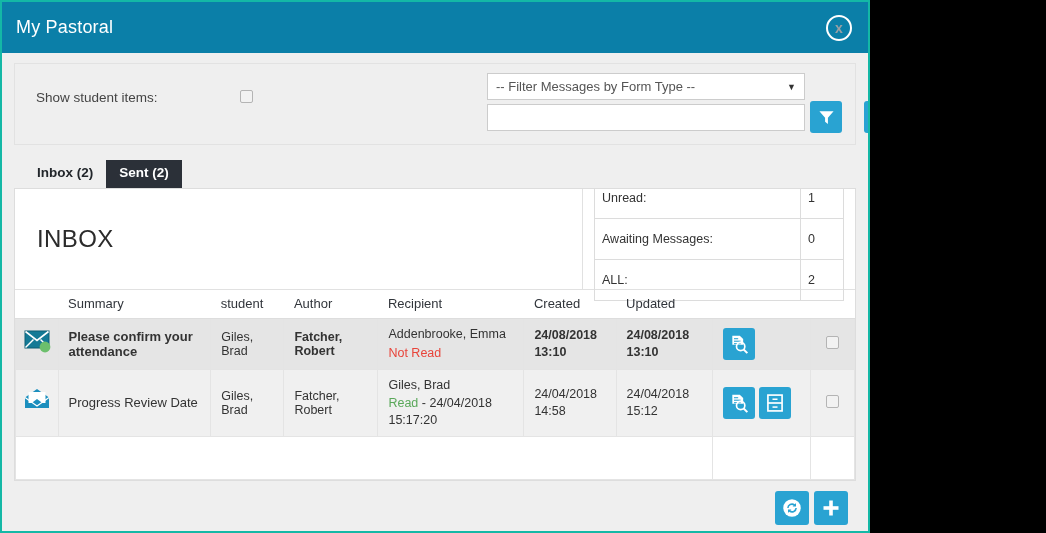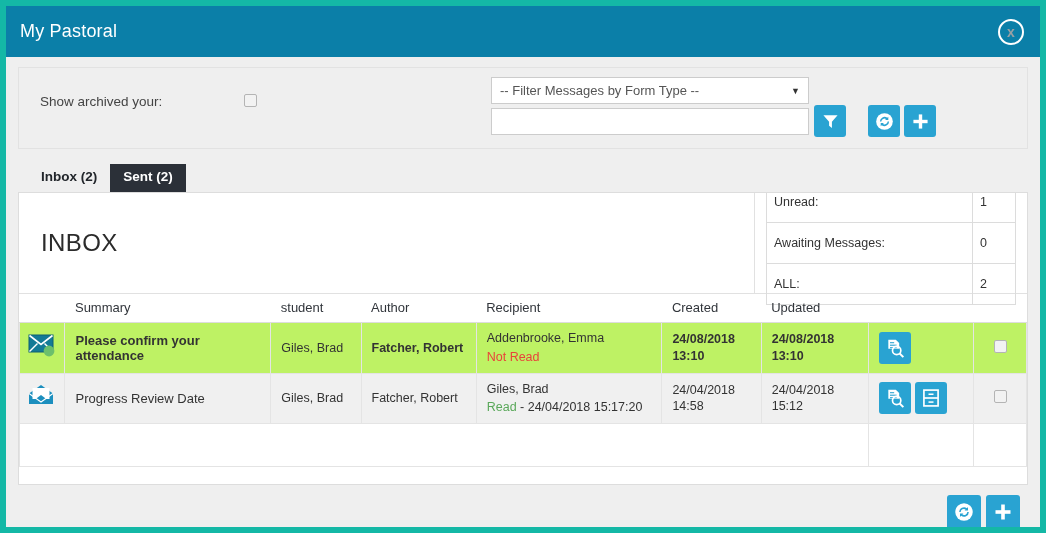--- a/index.html
+++ b/index.html
@@ -5,24 +5,24 @@
   html, body {
     margin: 0;
     padding: 0;
     background: #000;
   }
   body {
     font-family: "Liberation Sans", sans-serif;
   }
   .app-window {
     position: relative;
-    width: 1046px;
+    width: 870px;
     height: 533px;
     background: #ffffff;
-    border: 6px solid #14b8a6;
+    border: 2px solid #14b8a6;
     box-sizing: border-box;
     overflow: hidden;
   }
 
   
   .titlebar {
     height: 51px;
     background: #0b7fa8;
     display: flex;
     align-items: center;
@@ -217,21 +217,21 @@
     padding: 6px 0 7px 10px;
     border-bottom: 1px solid #dddddd;
     background: #ffffff;
   }
   table.msg td {
     border: 1px solid #e4e4e4;
     padding: 7px 10px;
     vertical-align: middle;
     color: #333;
   }
-  tr.row-unread td { background: #bef264; }
+  tr.row-unread td { background: #e5e5e5; }
   tr.row-read td { background: #f0f0f0; }
   tr.row-empty td { background:#ffffff; height: 28px; border-top: 1px solid #e4e4e4;}
   .c-icon { width: 38px; padding: 4px 0 4px 8px !important; }
   .c-summary { width: 212px; }
   .c-student { width: 78px; }
   .c-author  { width: 105px; }
   .c-recipient { width: 185px; }
   .c-created { width: 82px; }
   .c-updated { width: 92px; }
   .c-actions { width: 88px; }
@@ -276,21 +276,21 @@
 <div class="app-window">
 
   <div class="titlebar">
     <div class="titlebar-title">My Pastoral</div>
     <div class="close-btn">x</div>
   </div>
 
   <div class="body-area">
 
     <div class="filter-panel">
-      <div class="archive-label">Show archived your:</div>
+      <div class="archive-label">Show student items:</div>
       <div class="archive-check"></div>
 
       <div class="filter-group">
         <div class="filter-fields">
           <div class="form-select">
             <span>-- Filter Messages by Form Type --</span>
             <span class="caret">▼</span>
           </div>
           <input class="form-input" type="text" value="" placeholder="" style="">
         </div>

